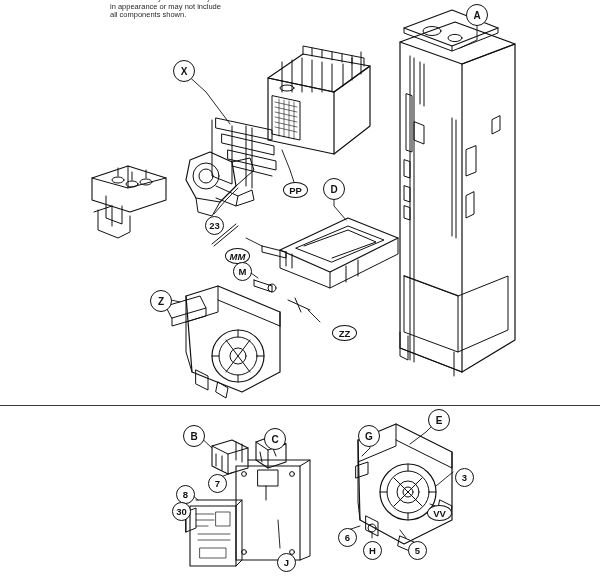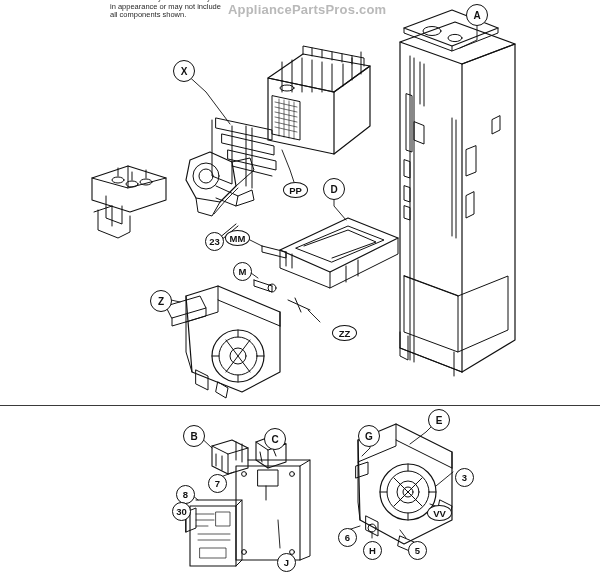--- a/index.html
+++ b/index.html
@@ -54,21 +54,20 @@
 
   svg.art{position:absolute;left:0;top:0;width:600px;height:578px;}
   svg.art *{vector-effect:non-scaling-stroke;}
 </style>
 </head>
 <body>
 
 <div id="stage">
 
   <div class="notetext">referenced only. Your unit may differ in appearance or may not include all components shown.</div>
-  <div class="wm">AppliancePartsPros.com</div>
   <div class="hr"></div>
 
   <svg class="art" viewBox="0 0 600 578" xmlns="http://www.w3.org/2000/svg">
     <g fill="none" stroke="#111" stroke-width="1" stroke-linejoin="round" stroke-linecap="round">
 
       <g>
 
         <path d="M400 42 L455 22 L515 44 L462 64 Z" stroke-width="1.2"></path>
         <path d="M404 28 L452 10 L498 28 L452 46 Z" stroke-width="1.2"></path>
         <ellipse cx="432" cy="31" rx="9" ry="4.5"></ellipse>
@@ -265,22 +264,22 @@
         <path d="M280 548 L278 520"></path>
       </g>
 
     </g>
   </svg>
 
   <div class="cal md" style="left:466px;top:4px;">A</div>
   <div class="cal md" style="left:173px;top:60px;">X</div>
   <div class="cal lg" style="left:283px;top:182px;">PP</div>
   <div class="cal md" style="left:323px;top:178px;">D</div>
-  <div class="cal sm" style="left:205px;top:216px;margin-top:16px;">23</div>
-  <div class="cal lg" style="left:225px;top:230px;">MM</div>
+  <div class="cal sm" style="left:205px;top:216px;">23</div>
+  <div class="cal lg" style="left:225px;top:248px;font-style:italic;">MM</div>
   <div class="cal sm" style="left:233px;top:262px;">M</div>
   <div class="cal md" style="left:150px;top:290px;">Z</div>
   <div class="cal lg" style="left:313px;top:325px;margin-left:19px;">ZZ</div>
   <div class="cal md" style="left:428px;top:409px;">E</div>
   <div class="cal md" style="left:183px;top:425px;">B</div>
   <div class="cal md" style="left:264px;top:428px;">C</div>
   <div class="cal md" style="left:358px;top:425px;">G</div>
   <div class="cal sm" style="left:455px;top:468px;">3</div>
   <div class="cal sm" style="left:208px;top:474px;">7</div>
   <div class="cal sm" style="left:176px;top:485px;">8</div>

